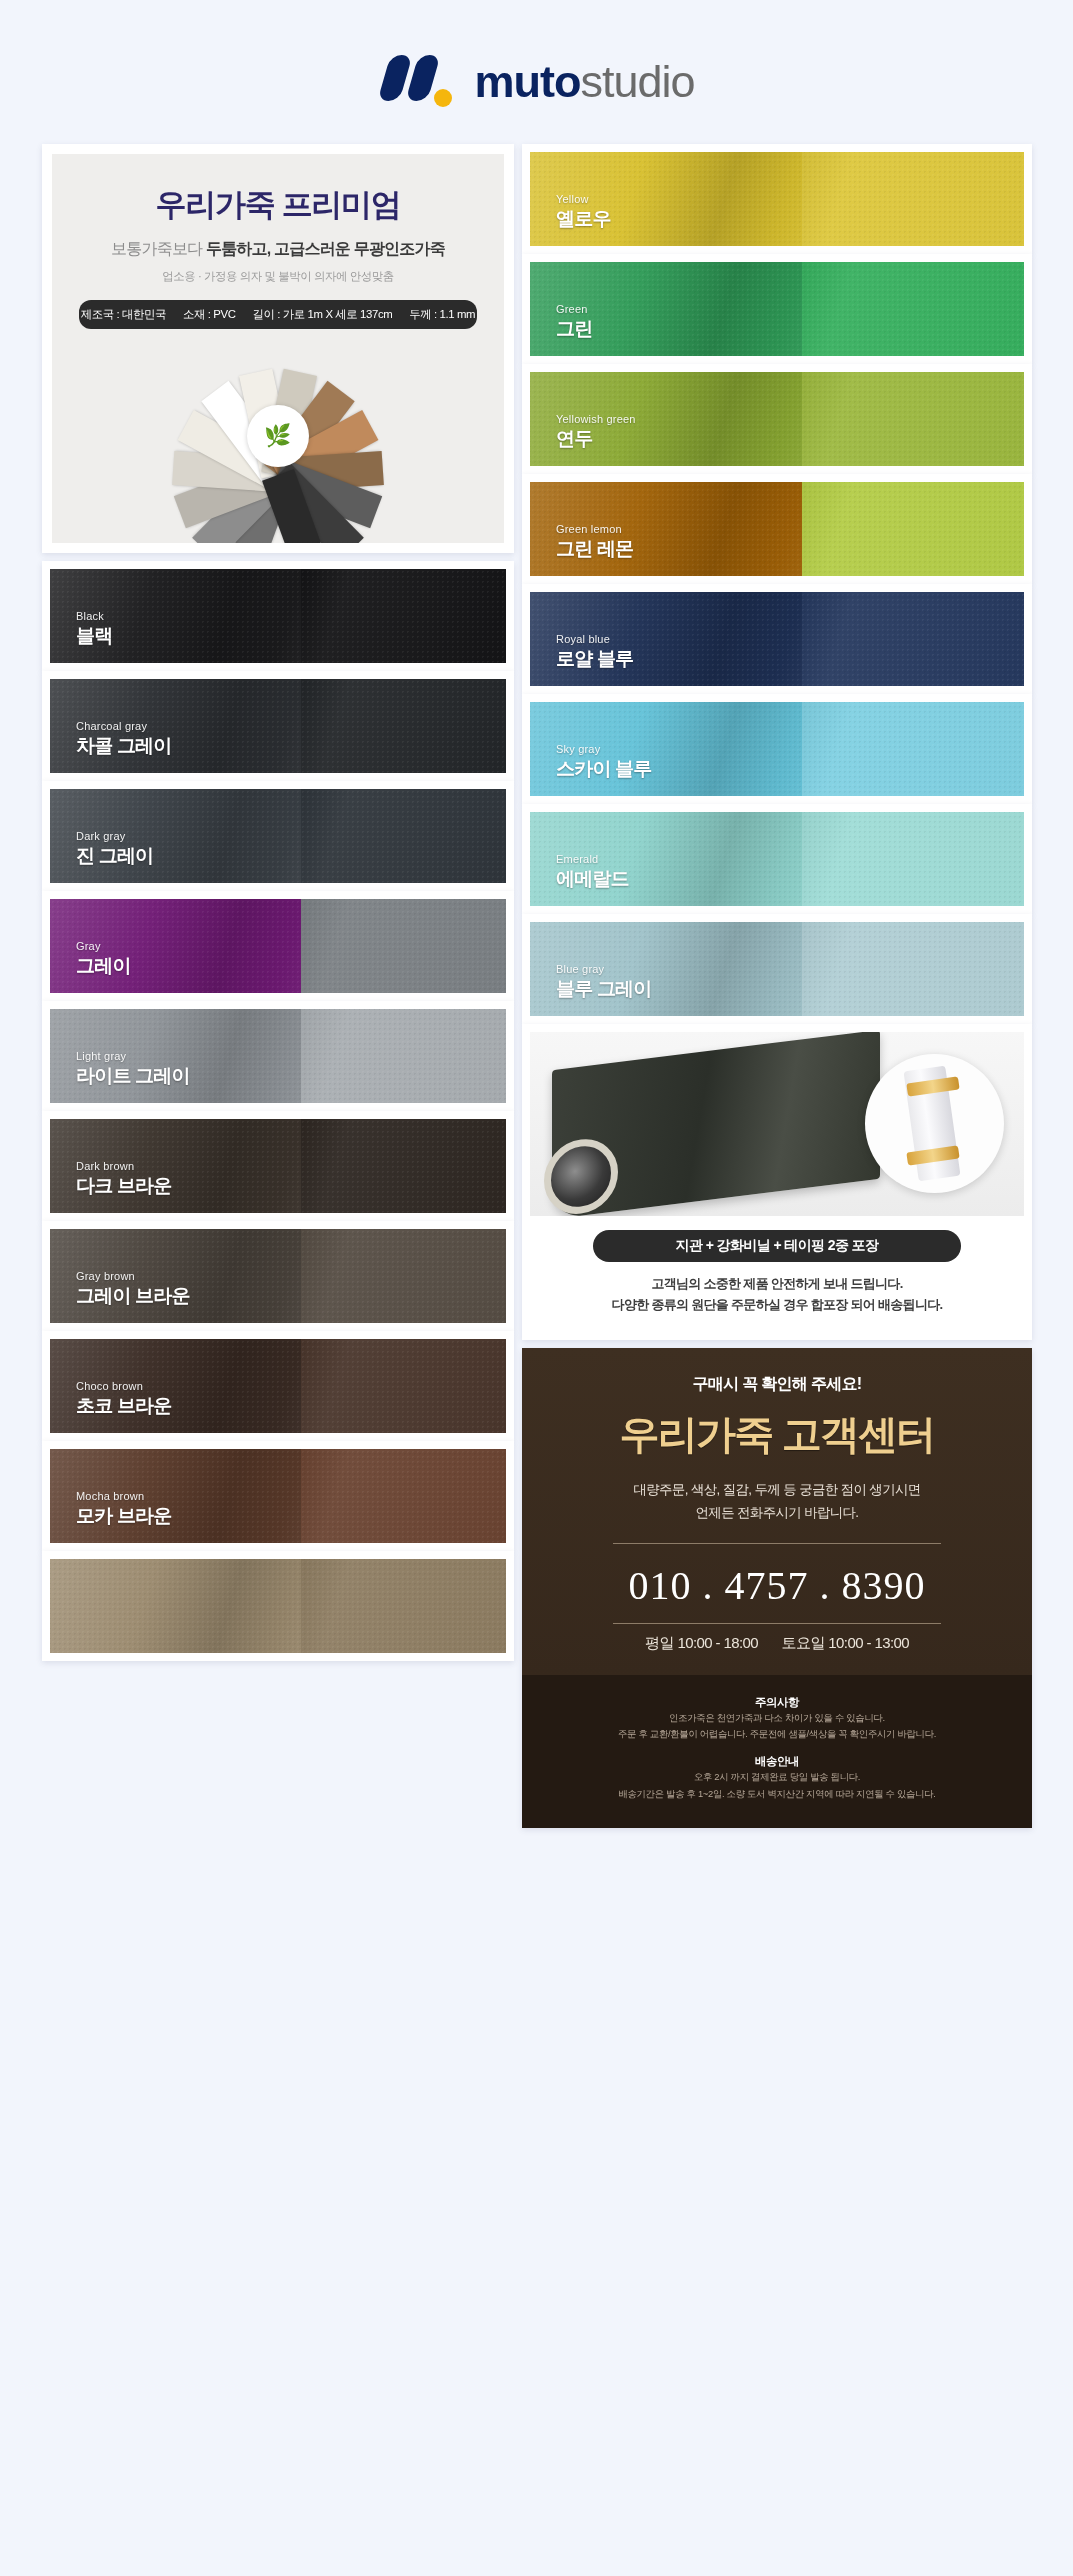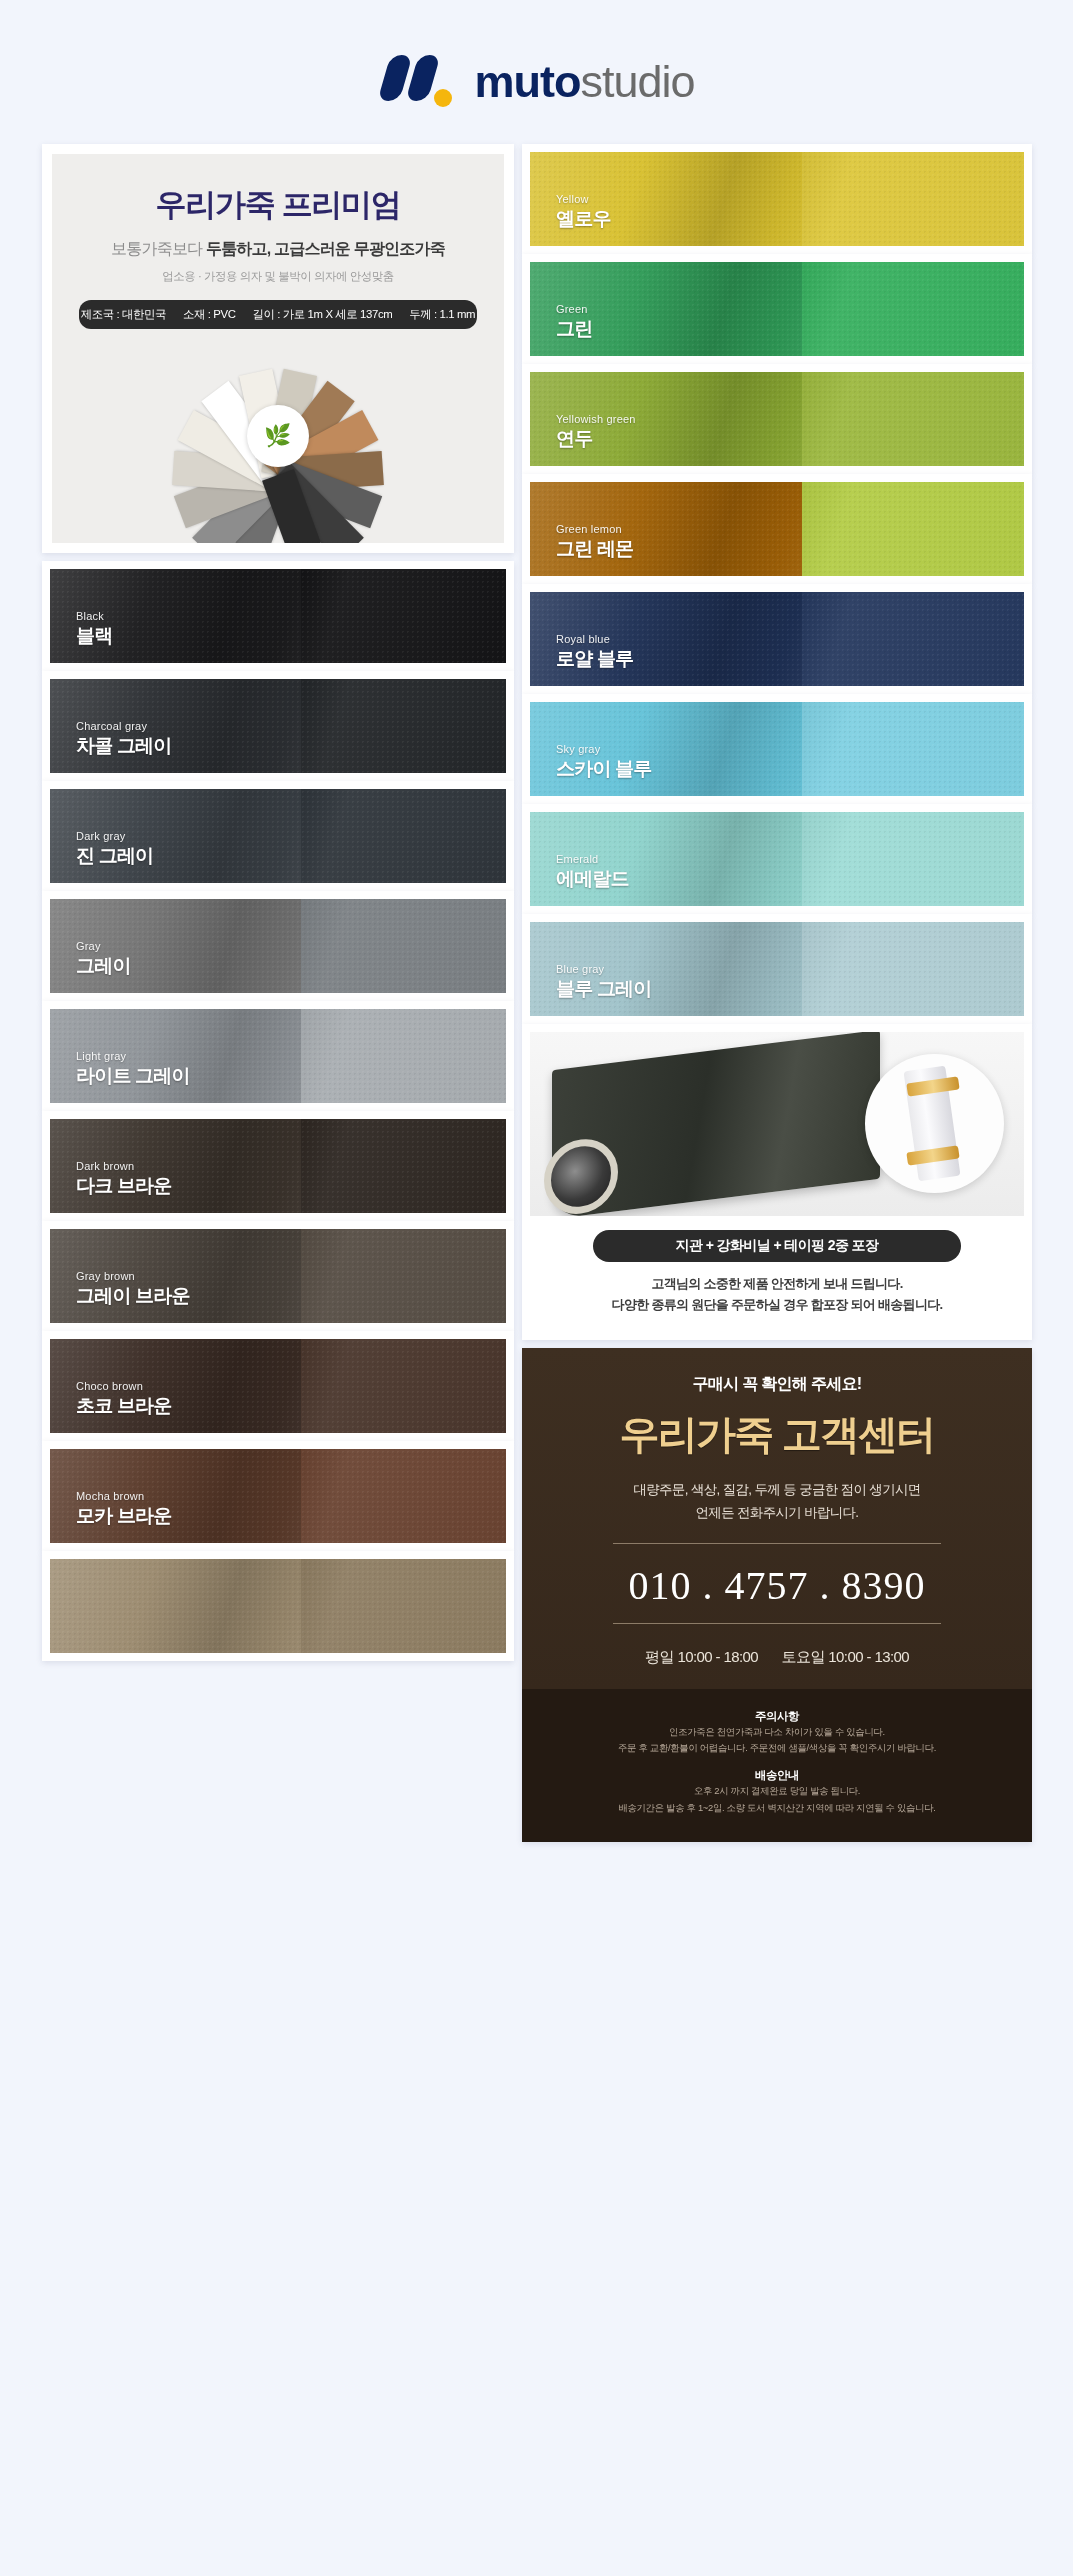--- a/index.html
+++ b/index.html
@@ -186,21 +186,21 @@
   }
   .cs .desc{
     margin-top:16px; color:#e8e0d6; font-size:13.4px;
     letter-spacing:-0.6px; line-height:1.75;
   }
   .cs .rule{ width:328px; height:1px; background:#8d7c68; margin:18px auto; }
   .cs .tel{
     font-family:"Liberation Serif", serif;
     font-size:40px; color:#ffffff; letter-spacing:1px;
   }
-  .cs .hours{ margin-top:24px; color:#ece5da; font-size:15px; letter-spacing:-0.6px; }
+  .cs .hours{ margin-top:10px; color:#ece5da; font-size:15px; letter-spacing:-0.6px; }
   .cs .hours span{ margin:0 10px; }
 
   .notice{
     background:#241a12; padding:20px 0 26px; text-align:center;
     color:#cfc3b4;
   }
   .notice h4{ color:#ffffff; font-size:11.4px; letter-spacing:-0.4px; }
   .notice p{ font-size:9.4px; line-height:1.75; letter-spacing:-0.3px; color:#b6a898; }
   .notice h4.second{ margin-top:12px; }
 </style>
@@ -285,21 +285,21 @@
             <div class="half" style="background: rgb(47, 53, 59);"></div>
             <div class="sheen"></div>
             <div class="tex"></div>
             <div class="lbl">
               <span class="en">Dark gray</span>
               <span class="ko">진 그레이</span>
             </div>
           </div>
         </div>
         <div class="card">
-          <div class="swatch lt" style="background: #737373;">
+          <div class="swatch lt" style="background: #701a75;">
             <div class="half" style="background: rgb(123, 128, 132);"></div>
             <div class="sheen"></div>
             <div class="tex"></div>
             <div class="lbl">
               <span class="en">Gray</span>
               <span class="ko">그레이</span>
             </div>
           </div>
         </div>
         <div class="card">

